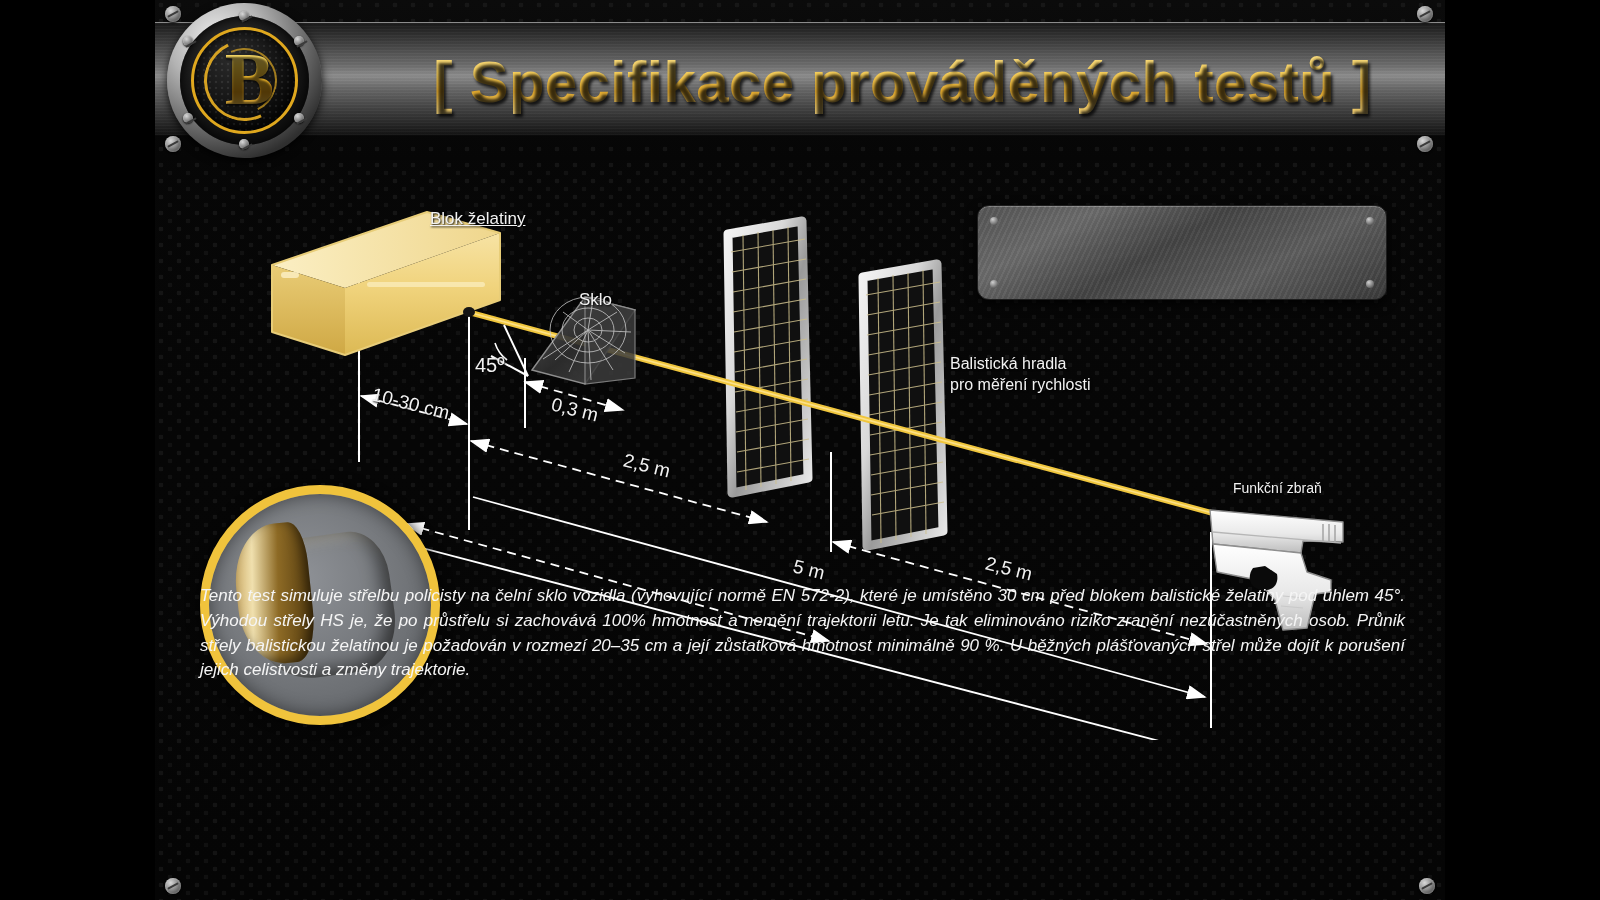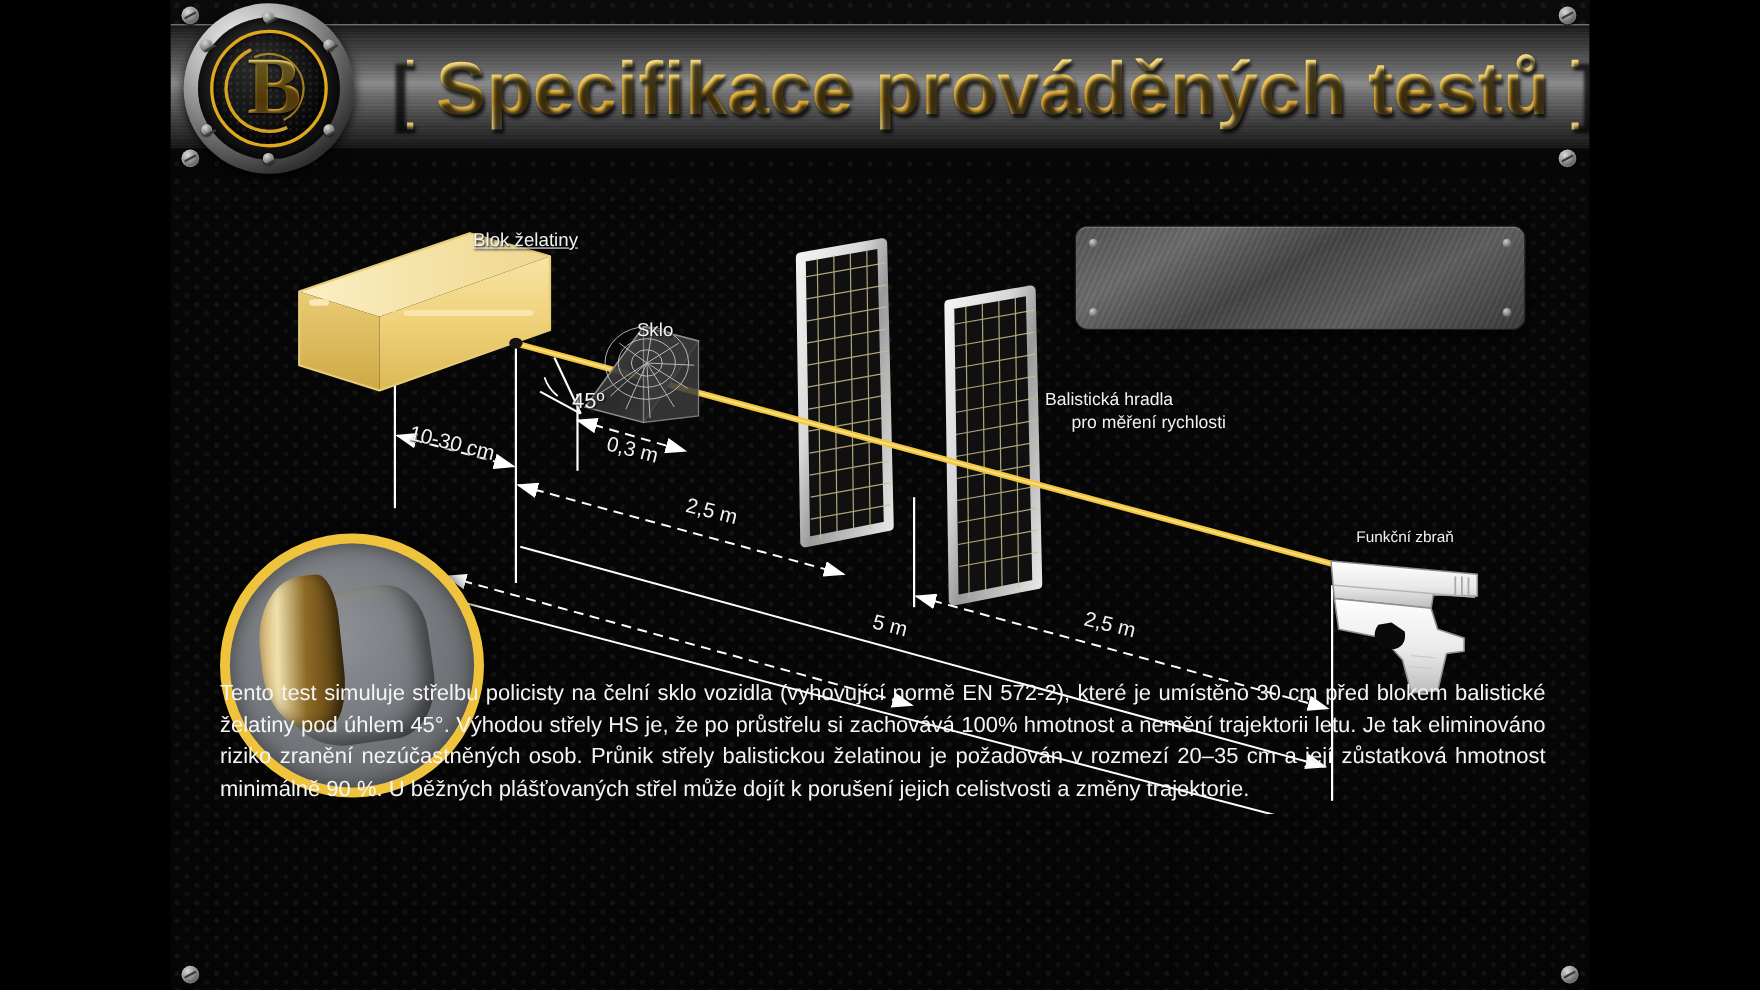--- a/index.html
+++ b/index.html
@@ -83,21 +83,21 @@
     position:absolute; inset:10px; border-radius:50%;
     border:3px solid rgba(236,178,36,.9); border-right-color:transparent; border-top-color:transparent;
     transform: rotate(20deg);
   }
   #logo .arc.b{ inset:18px; border:2px solid rgba(236,178,36,.65); border-left-color:transparent; border-bottom-color:transparent; }
 
   
   #title {
     position:absolute; left:215px; top:38px; width:1065px; height:86px;
     display:flex; align-items:center; justify-content:center;
-    font-size:68px; font-weight:700; letter-spacing:.5px; white-space:nowrap;
+    font-size:58px; font-weight:700; letter-spacing:.5px; white-space:nowrap;
     color:#f7cf63;
     background: linear-gradient(180deg,#fdeaa4 0%,#f6cf5c 40%,#e2a92c 62%,#fbe59c 100%);
     -webkit-background-clip:text; background-clip:text; -webkit-text-fill-color:transparent;
     text-shadow: 2px 3px 3px rgba(0,0,0,.75);
   }
 
   
   #nameplate{
     position:absolute; left:822px; top:205px; width:410px; height:95px; border-radius:12px;
     background: linear-gradient(150deg,#545454 0%,#6b6b6b 22%,#444 45%,#5e5e5e 70%,#3a3a3a 100%);
@@ -149,23 +149,24 @@
   #bullet .mush{
     position:absolute; left:28px; top:30px; width:74px; height:140px;
     background: linear-gradient(95deg,#c9a45a,#f0e0ae 25%,#8d6a25 55%,#4c350c 100%);
     border-radius: 60% 22% 28% 58% / 44% 30% 36% 42%;
     box-shadow: inset -4px -4px 12px rgba(0,0,0,.5);
     transform: rotate(-6deg);
   }
 
   
   #para{
-    position:absolute; left:45px; top:616px; width:1205px;
-    color:#f5f5f5; font-size:20px; line-height:1.46; font-weight:400;
+    position:absolute; left:45px; top:584px; width:1205px;
+    color:#f5f5f5; font-size:17px; line-height:1.46; font-weight:400;
     text-align:justify;
+    font-style:italic;
   }
   #para p{ margin:0; }
 
   .bot-screw{ position:absolute; bottom:6px; }
 </style>
 </head>
 <body>
 
 <div id="stage">
 
@@ -375,24 +376,24 @@
               <path d="M1126,446 L1148,448"></path>
             <path d="M1128,456 L1146,458"></path>
           </g>
         </g>
       </svg>
 
       <div class="dlabel" style="left:275px; top:49px; font-size:17px;text-decoration:underline;">Blok želatiny</div>
 
       <div class="dlabel" style="left:424px; top:130px; font-size:17px;">Sklo</div>
 
-      <div class="dlabel" style="left:320px; top:194px; font-size:20px;margin-left:45px;">45º</div>
+      <div class="dlabel" style="left:320px; top:194px; font-size:20px;">45º</div>
 
       <div class="dlabel" style="left:795px; top:195px; font-size:16px;">Balistická hradla</div>
-      <div class="dlabel" style="left:795px; top:216px; font-size:16px;margin-left:24px;">pro měření rychlosti</div>
+      <div class="dlabel" style="left:795px; top:216px; font-size:16px;">pro měření rychlosti</div>
 
       <div class="dlabel" style="left:1078px; top:320px; font-size:14px;">Funkční zbraň</div>
 
       <div class="dlabel dim" style="left:216px; top:233px; transform:rotate(14deg);">10-30 cm</div>
       <div class="dlabel dim" style="left:396px; top:239px; transform:rotate(14deg);">0,3 m</div>
       <div class="dlabel dim" style="left:468px; top:295px; transform:rotate(14deg);">2,5 m</div>
       <div class="dlabel dim" style="left:638px; top:399px; transform:rotate(14deg);">5 m</div>
       <div class="dlabel dim" style="left:830px; top:398px; transform:rotate(14deg);">2,5 m</div>
 
       <div id="bullet">

